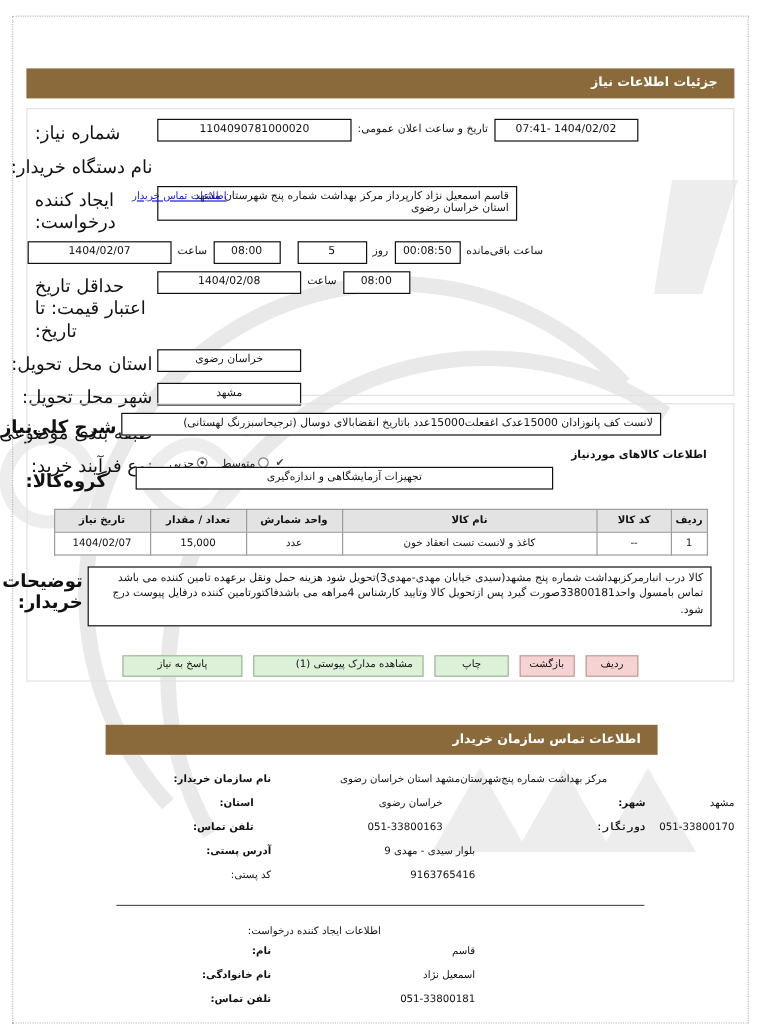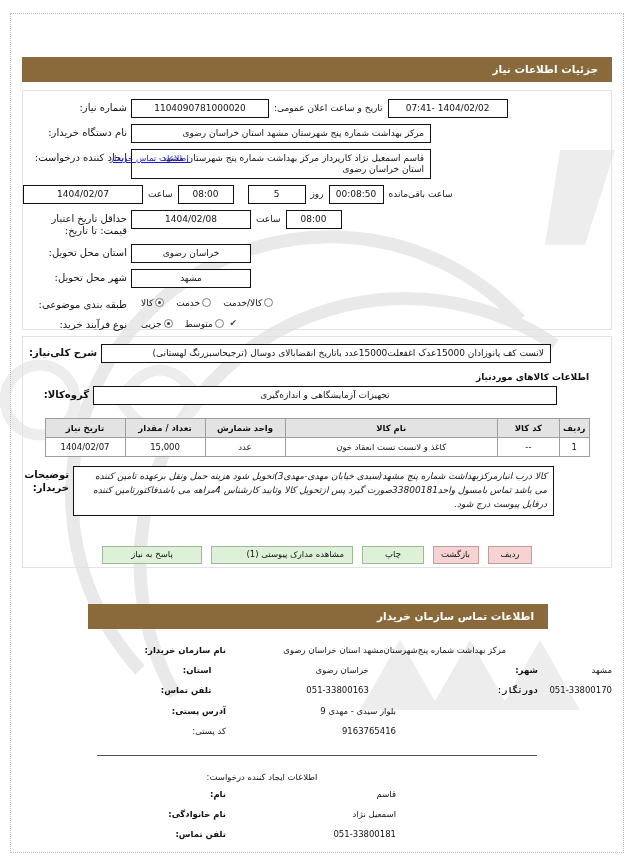--- a/index.html
+++ b/index.html
@@ -45,23 +45,23 @@
     letter-spacing: 0;
   }
 
   .row {
     display: flex;
     align-items: flex-start;
     justify-content: flex-end;
     padding: 3px 0;
   }
   .lbl {
-    font-size: 10px;
-    color: #111;
-    text-align: right;
+    font-size: 15px;
+    color: #111;
+    text-align: left;
     padding: 3px 4px 0 6px;
     line-height: 1.25;
     white-space: nowrap;
   }
   .lbl.w110 { width: 108px; }
   .box {
     border: 1px solid #111;
     background: #fff;
     font-size: 9px;
     color: #111;
@@ -223,28 +223,27 @@
     <div style="position:absolute; left:22px; top:57px; width:590px;">
       <div class="section-head">جزئیات اطلاعات نیاز</div>
     </div>
 
     <div style="position:absolute; left:22px; top:90px; width:590px; height:240px; border:1px solid #e2e2e2;">
 
       <div class="row" style="padding-top:8px;">
         <div style="display:flex; align-items:flex-start;">
           <div class="box center" style="width:120px;">1404/02/02 -07:41</div>
           <div class="inline-lbl">تاریخ و ساعت اعلان عمومی:</div>
-          <div class="box center" style="width:138px;">1104090781000020</div>
+          <div class="box center" style="width:162px;">1104090781000020</div>
           <div class="lbl w110">شماره نیاز:</div>
         </div>
       </div>
 
       <div class="row">
         <div style="display:flex; align-items:flex-start;">
-          <div class="box" style="width:300px;">مرکز بهداشت شماره پنج شهرستان مشهد استان خراسان رضوی</div>
           <div class="lbl w110">نام دستگاه خریدار:</div>
         </div>
       </div>
 
       <div class="row">
         <div style="display:flex; align-items:flex-start; position:relative;">
           <div class="box" style="width:300px; position:relative;">
             <span>قاسم اسمعیل نژاد کارپرداز مرکز بهداشت شماره پنج شهرستان مشهد استان خراسان رضوی</span>
             <span class="linkover" style="position:absolute; left:-22px; top:3px;">اطلاعات تماس خریدار</span>
           </div>
@@ -323,21 +322,21 @@
         <div style="display:flex; align-items:flex-start;">
           <div class="box" style="width:450px;">لانست کف پانوزادان 15000عدک اغفعلت15000عدد باتاریخ  انقضابالای دوسال   (ترجیحاسبزرنگ  لهستانی)</div>
           <div class="lbl" style="font-weight:bold; width:78px;">شرح کلی‌نیاز:</div>
         </div>
       </div>
 
       <div style="text-align:right; padding:6px 22px 2px 0; font-size:9px; font-weight:bold; color:#111;">اطلاعات کالاهای موردنیاز</div>
 
       <div class="row" style="padding-top:2px;">
         <div style="display:flex; align-items:flex-start;">
-          <div class="box center" style="width:464px;">تجهیزات آزمایشگاهی و اندازه‌گیری</div>
+          <div class="box center" style="width:348px;margin-left:20px;">تجهیزات آزمایشگاهی و اندازه‌گیری</div>
           <div class="lbl" style="font-weight:bold; width:70px;">گروه‌کالا:</div>
         </div>
       </div>
 
       <div style="padding-top:10px;">
         <table class="goods">
           <thead>
             <tr>
               <th style="width:26px;">ردیف</th>
               <th style="width:62px;">کد کالا</th>
@@ -355,21 +354,21 @@
               <td>عدد</td>
               <td>15,000</td>
               <td>1404/02/07</td>
             </tr>
           </tbody>
         </table>
       </div>
 
       <div class="row" style="padding-top:9px; align-items:flex-start;">
         <div style="display:flex; align-items:flex-start;">
-          <div class="box" style="width:481px; min-height:50px; line-height:1.55;font-style:italic;">کالا درب انبارمرکزبهداشت شماره پنج مشهد(سیدی خیابان مهدی-مهدی3)تحویل شود هزینه حمل ونقل برعهده تامین کننده می باشد  تماس بامسول واحد33800181صورت گیرد پس ازتحویل کالا وتایید کارشناس 4مراهه می  باشدفاکتورتامین کننده درفایل پیوست درج شود.</div>
+          <div class="box" style="width:520px; min-height:50px; line-height:1.55;">کالا درب انبارمرکزبهداشت شماره پنج مشهد(سیدی خیابان مهدی-مهدی3)تحویل شود هزینه حمل ونقل برعهده تامین کننده می باشد  تماس بامسول واحد33800181صورت گیرد پس ازتحویل کالا وتایید کارشناس 4مراهه می  باشدفاکتورتامین کننده درفایل پیوست درج شود.</div>
           <div class="lbl" style="font-weight:bold; width:50px; white-space:normal;">توضیحات خریدار:</div>
         </div>
       </div>
     </div>
 
     <div style="position:absolute; left:22px; top:538px; width:590px;">
       <div class="btnbar">
         <div class="btn red" style="width:44px;">ردیف</div>
         <div class="btn red" style="width:46px;">بازگشت</div>
         <div class="btn green" style="width:62px;">چاپ</div>

